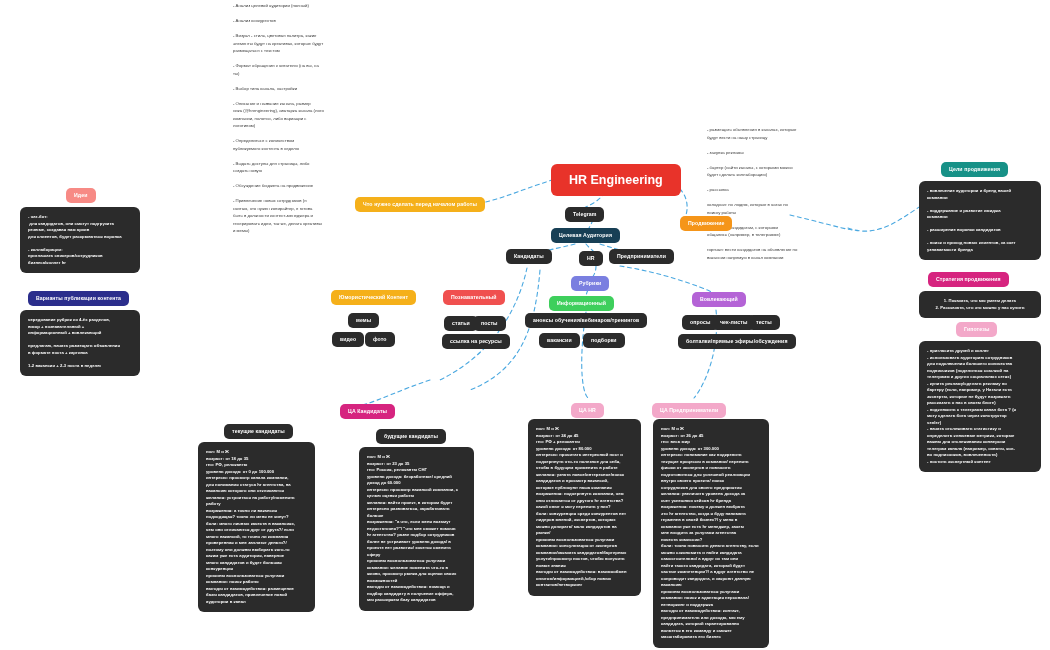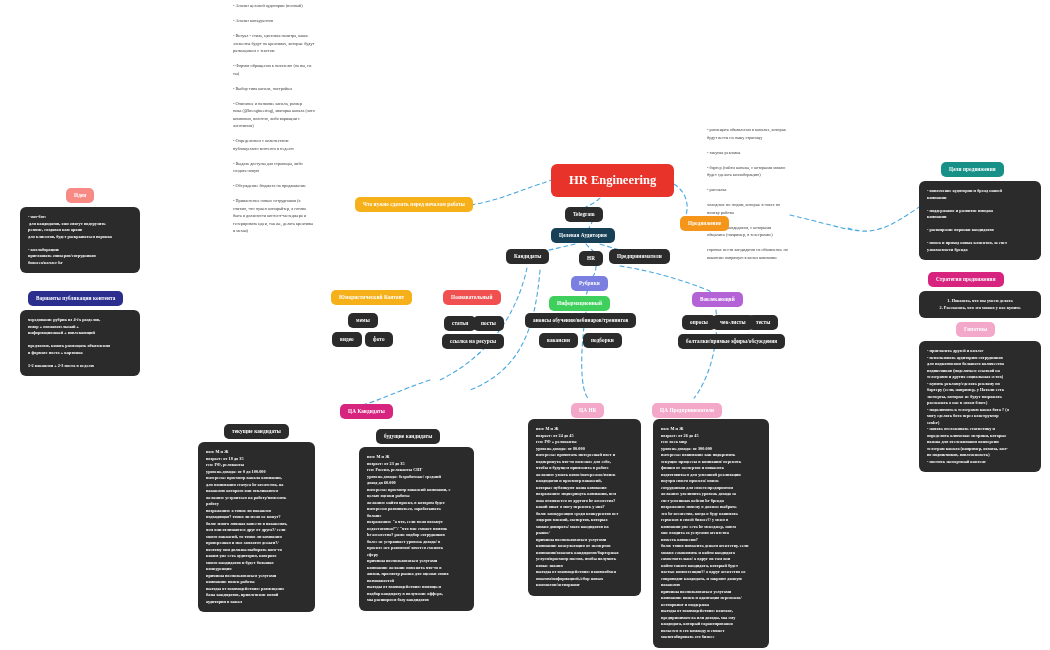--- a/index.html
+++ b/index.html
@@ -4,21 +4,21 @@
 <style>
   * { box-sizing: border-box; }
   html, body { margin:0; padding:0; }
   body {
     width:1050px; height:650px;
     background:#ffffff;
     font-family:"Liberation Sans", sans-serif;
     overflow:hidden;
     position:relative;
   }
-  #canvas { position:absolute; inset:0; width:1050px; height:650px;font-family:Liberation Serif, serif; }
+  #canvas { position:absolute; inset:0; width:1050px; height:650px; }
   #edges { position:absolute; left:0; top:0; width:1050px; height:650px; pointer-events:none; }
 
   .node {
     position:absolute;
     border-radius:5px;
     padding:4px 8px;
     font-size:5.2px;
     font-weight:bold;
     color:#ffffff;
     line-height:1.25;

